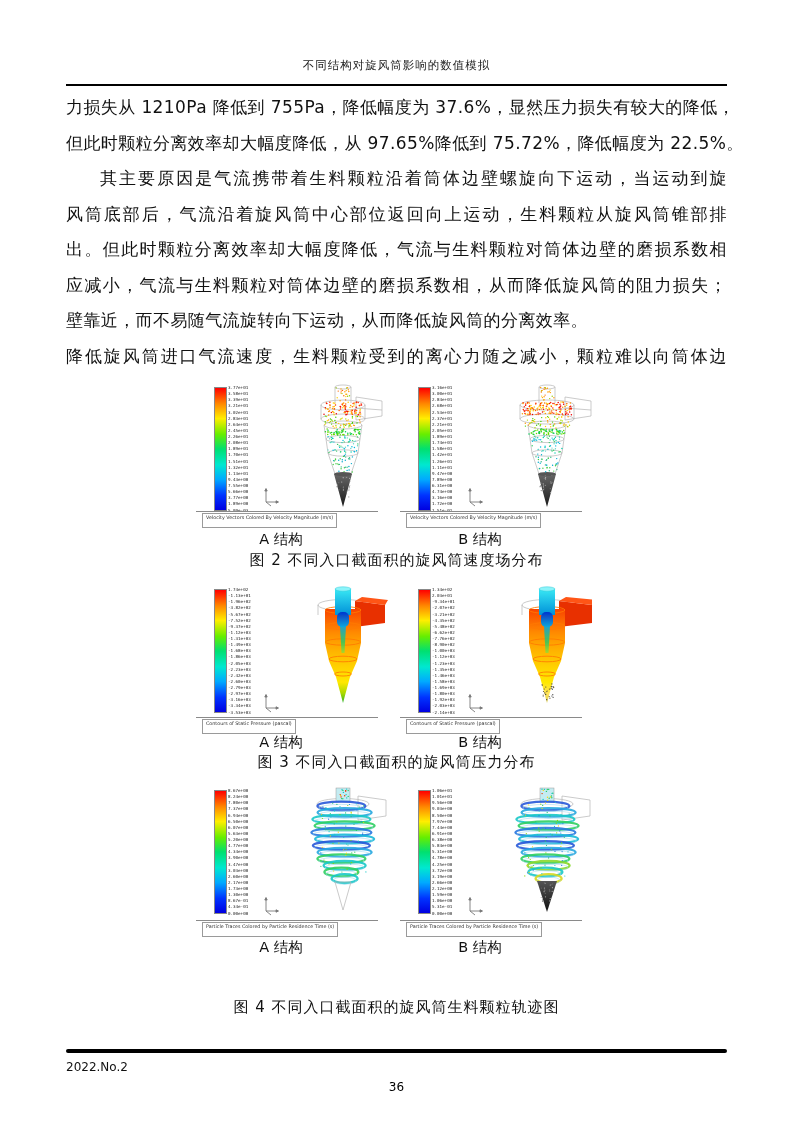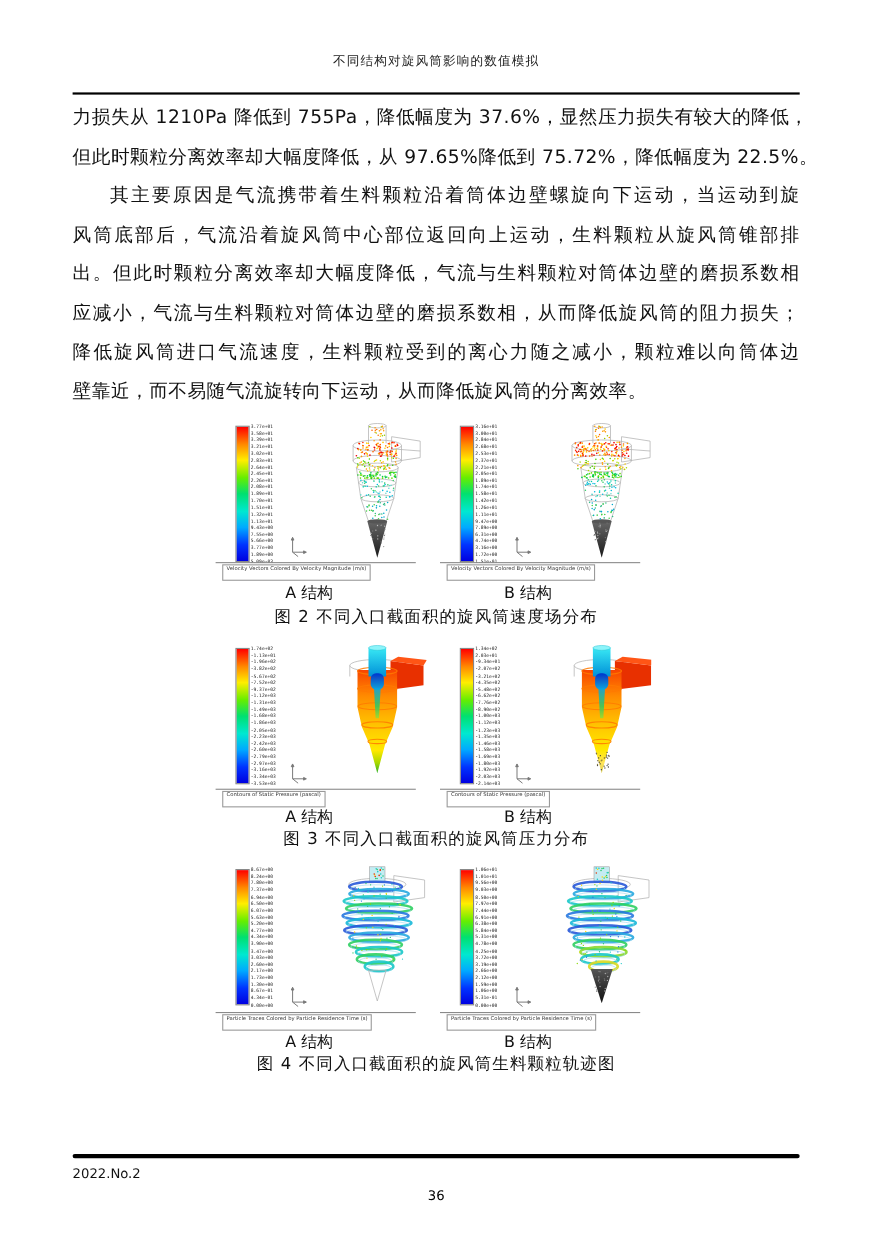--- a/index.html
+++ b/index.html
@@ -1,18 +1,18 @@
 <!DOCTYPE html>
 <html><head>
 <meta charset="utf-8">
 <style>
   html,body{margin:0;padding:0;background:#ffffff;}
   .page{position:relative;width:793px;height:1122px;background:#fff;outline:1px solid #d5d5d5;
         font-family:"DejaVu Sans","Liberation Sans",sans-serif;color:#111;overflow:hidden;}
-  .header-title{position:absolute;top:48px;left:66px;width:661px;text-align:center;
+  .header-title{position:absolute;top:58px;left:66px;width:661px;text-align:center;
         font-size:11.5px;letter-spacing:1px;color:#222;}
   .header-rule{position:absolute;top:84px;left:66px;width:661px;height:0;border-top:2px solid #000;}
   .body-text{position:absolute;top:90px;left:66px;width:661px;font-size:17px;line-height:35.5px;}
   .body-line{height:35.5px;text-align:justify;text-align-last:justify;white-space:nowrap;letter-spacing:.4px;}
   .body-line.indent{padding-left:34px;}
   .body-line.last{text-align-last:left;}
   .figure-label{position:absolute;font-size:14.5px;color:#111;text-align:center;}
   .figure-caption{position:absolute;left:66px;width:661px;text-align:center;font-size:15px;letter-spacing:1px;color:#111;}
   .panel{position:absolute;width:186px;}
   .legend{position:absolute;left:18px;top:2px;width:60px;}
@@ -37,22 +37,22 @@
   <div class="header-title">不同结构对旋风筒影响的数值模拟</div>
   <div class="header-rule"></div>
 
   <div class="body-text">
     <div class="body-line">力损失从 1210Pa 降低到 755Pa，降低幅度为 37.6%，显然压力损失有较大的降低，</div>
     <div class="body-line">但此时颗粒分离效率却大幅度降低，从 97.65%降低到 75.72%，降低幅度为 22.5%。</div>
     <div class="body-line indent">其主要原因是气流携带着生料颗粒沿着筒体边壁螺旋向下运动，当运动到旋</div>
     <div class="body-line">风筒底部后，气流沿着旋风筒中心部位返回向上运动，生料颗粒从旋风筒锥部排</div>
     <div class="body-line">出。但此时颗粒分离效率却大幅度降低，气流与生料颗粒对筒体边壁的磨损系数相</div>
     <div class="body-line">应减小，气流与生料颗粒对筒体边壁的磨损系数相，从而降低旋风筒的阻力损失；</div>
+    <div class="body-line last">壁靠近，而不易随气流旋转向下运动，从而降低旋风筒的分离效率。</div>
     <div class="body-line">降低旋风筒进口气流速度，生料颗粒受到的离心力随之减小，颗粒难以向筒体边</div>
-    <div class="body-line last">壁靠近，而不易随气流旋转向下运动，从而降低旋风筒的分离效率。</div>
   </div>
 
   <div class="panel" id="panel-0A" style="left:196px;top:383px;height:146px">
     <div class="legend">
       <div class="legend-bar" style="background: linear-gradient(rgb(255, 0, 0) 0%, rgb(255, 136, 0) 13%, rgb(255, 238, 0) 25%, rgb(102, 238, 0) 38%, rgb(0, 224, 112) 50%, rgb(0, 232, 208) 63%, rgb(0, 170, 255) 75%, rgb(0, 51, 255) 88%, rgb(0, 0, 224) 100%);"></div>
       <div class="legend-labels">
           <span>3.77e+01</span>
           <span>3.58e+01</span>
           <span>3.39e+01</span>
           <span>3.21e+01</span>
@@ -1459,18 +1459,18 @@
   <line x1="4" y1="15" x2="15" y2="15"></line>
           <polygon points="16.5,15 14,13.8 14,16.2" fill="#787878"></polygon>
   <line x1="4" y1="15" x2="9" y2="19"></line>
         </g>
       </svg>
     <div class="panel-rule"></div>
     <div class="panel-caption">Particle Traces Colored by Particle Residence Time (s)</div>
   </div>
   <div class="figure-label" style="left:196px;top:938px;width:170px">A 结构</div>
   <div class="figure-label" style="left:400px;top:938px;width:160px">B 结构</div>
-  <div class="figure-caption" style="top:958px">图 4 不同入口截面积的旋风筒生料颗粒轨迹图</div>
+  <div class="figure-caption" style="top:998px">图 4 不同入口截面积的旋风筒生料颗粒轨迹图</div>
 
   <div class="footer-rule"></div>
   <div class="footer-page">36</div>
   <div class="footer-issue">2022.No.2</div>
 </div>
 
 </body></html>

